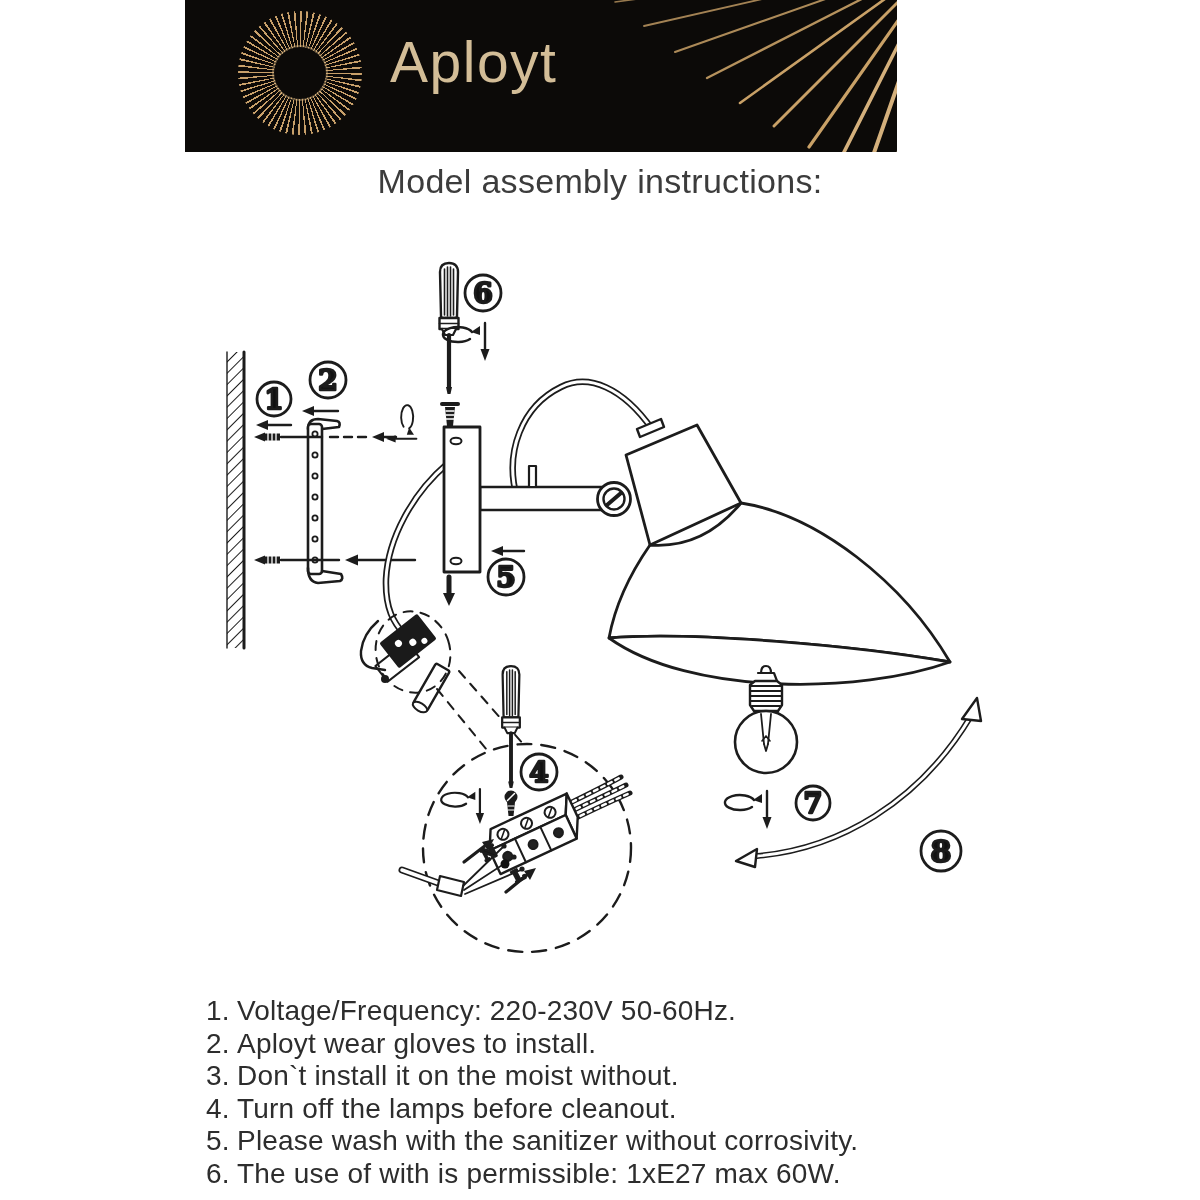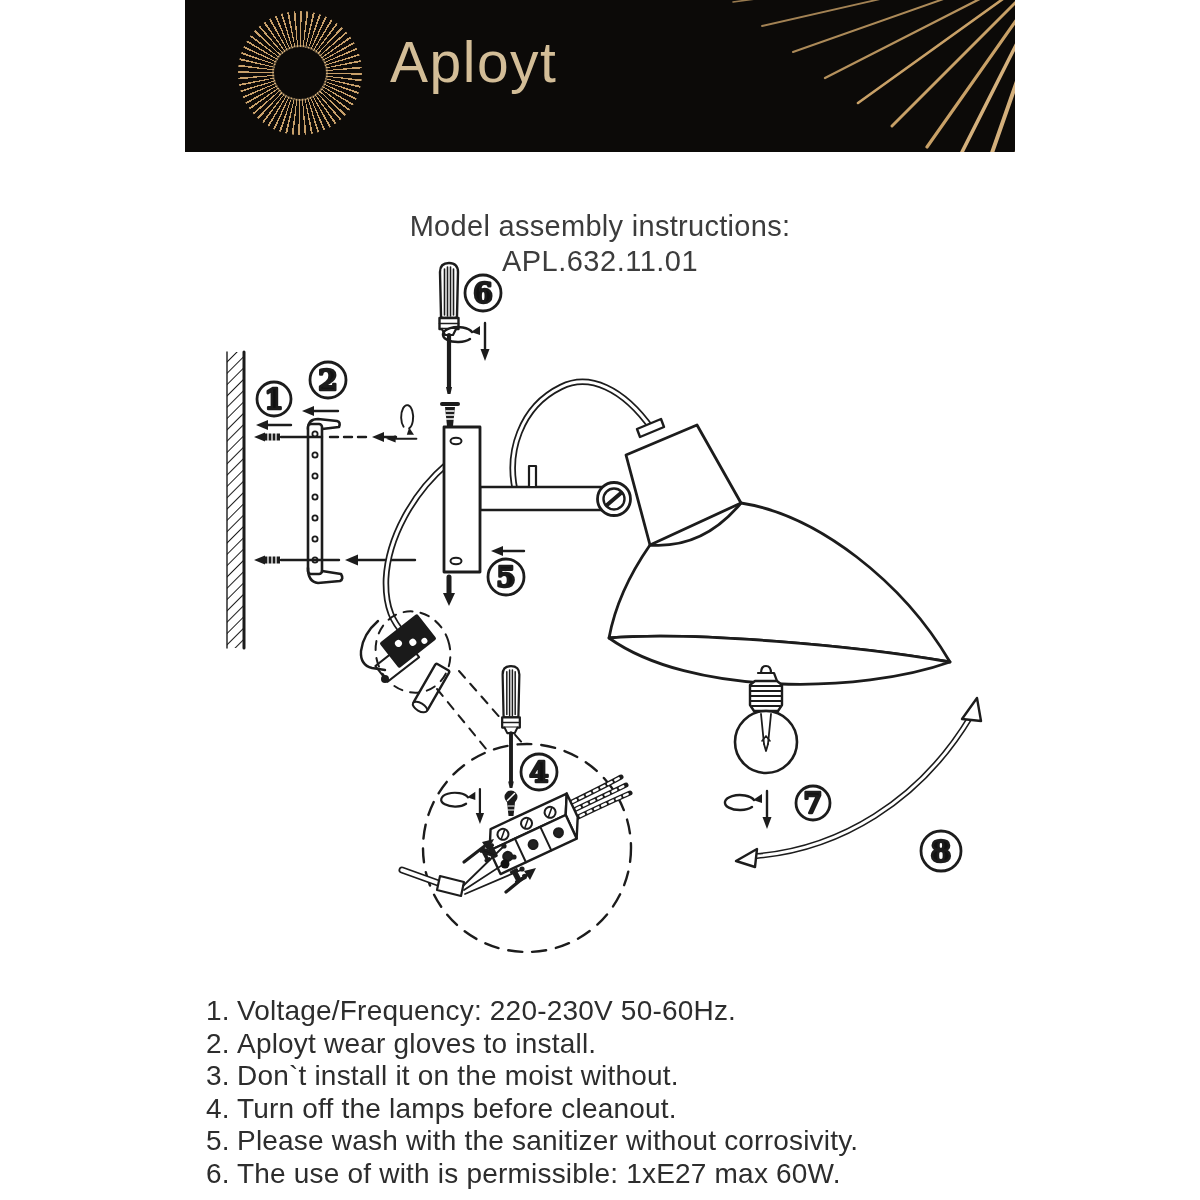--- a/index.html
+++ b/index.html
@@ -2,41 +2,41 @@
 <html><head>
 <meta charset="utf-8">
 <style>
   html,body{margin:0;padding:0;}
   body{
     width:1200px;height:1200px;background:#ffffff;position:relative;overflow:hidden;
     font-family:"Liberation Sans", sans-serif;
   }
   
   .banner{
-    position:absolute;left:185px;top:0;width:830px;height:152px;
+    position:absolute;left:185px;top:0;width:712px;height:152px;
     background:#0c0a08;overflow:hidden;
   }
   .sunburst{
     position:absolute;left:53px;top:11px;width:124px;height:124px;border-radius:50%;
     background:repeating-conic-gradient(from 0deg,#c8a06a 0deg 1.7deg,rgba(0,0,0,0) 1.7deg 6deg);
   }
   .sunburst::after{
     content:"";position:absolute;inset:36px;border-radius:50%;background:#0c0a08;
     box-shadow:0 0 0 2px rgba(222,186,134,.45);
   }
   .brand{
     position:absolute;left:205px;top:34px;
     font-size:57px;font-weight:400;letter-spacing:1.5px;color:#d3bd97;line-height:1;
   }
   .rays{position:absolute;right:0;top:0;}
   
   .heading{
     position:absolute;left:0;top:163px;width:1200px;text-align:center;color:#3c3c3c;
   }
-  .heading .t1{font-size:29px;line-height:36px;letter-spacing:.3px;margin-top:45px;}
+  .heading .t1{font-size:34px;line-height:36px;letter-spacing:.3px;}
   .heading .t2{font-size:29px;line-height:34px;letter-spacing:.5px;}
   
   .diagram{position:absolute;left:0;top:240px;}
   .diagram text.badge{
     font-family:"DejaVu Serif", serif;font-weight:bold;fill:#111;
     text-anchor:middle;
   }
   .diagram text.wire-label{
     font-family:"DejaVu Serif", serif;font-weight:bold;fill:#111;font-size:16px;
     text-anchor:middle;
@@ -70,21 +70,20 @@
       <line x1="875" y1="-42" x2="827" y2="174" stroke-width="4.4" stroke="#dfc096"></line>
       <line x1="875" y1="-42" x2="849" y2="177" stroke-width="4.8" stroke="#dfc096"></line>
       <line x1="875" y1="-42" x2="866" y2="179" stroke-width="5.2" stroke="#dfc096"></line>
       <line x1="875" y1="-42" x2="879" y2="180" stroke-width="5.6" stroke="#dfc096"></line>
     </g>
   </svg>
 </div>
 
 <div class="heading">
   <div class="t1">Model assembly instructions:</div>
-  <div class="t2">APL.632.11.01</div>
 </div>
 
 <svg class="diagram" width="1200" height="740" viewBox="0 240 1200 740" fill="none" stroke="#1c1c1c" stroke-width="2.6" stroke-linecap="round" stroke-linejoin="round">
 
   <defs>
     <pattern id="hatch" width="8" height="8" patternUnits="userSpaceOnUse" patternTransform="rotate(45)">
       <line x1="0" y1="0" x2="0" y2="8" stroke="#1c1c1c" stroke-width="2"></line>
     </pattern>
     <g id="rot-icon">
       <path d="M-12,-4 A15,7.5 0 1 0 -14,3" stroke-width="2.4"></path>

